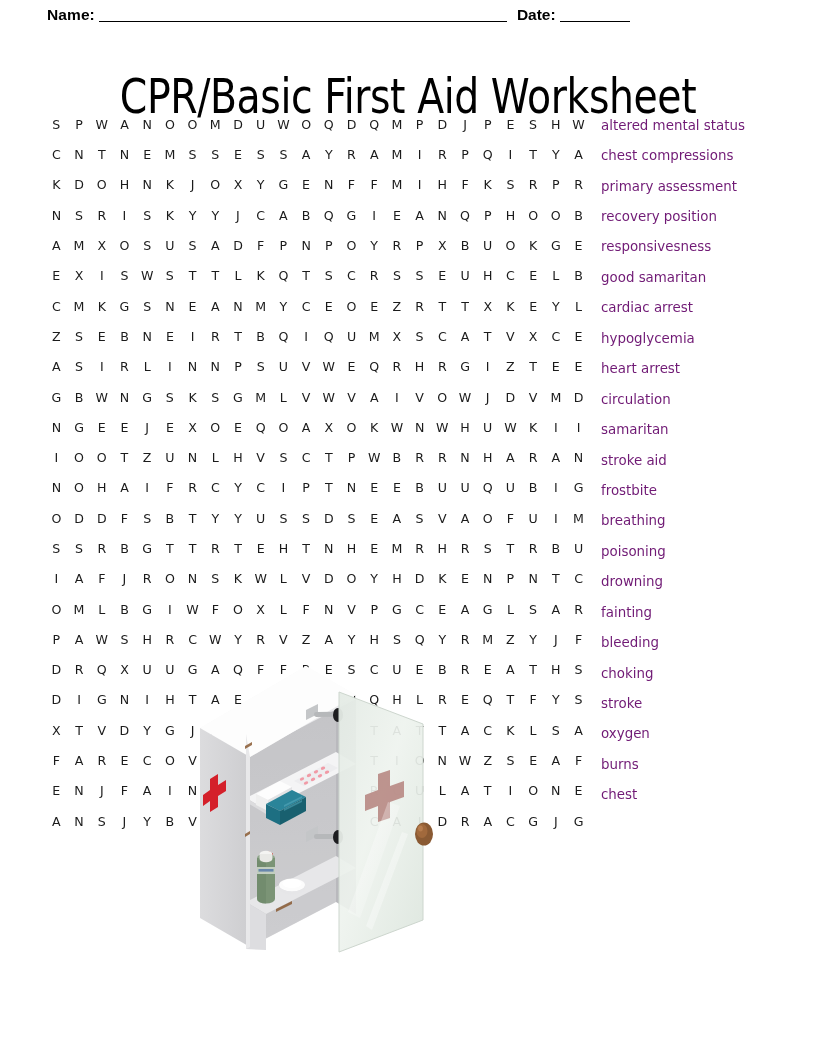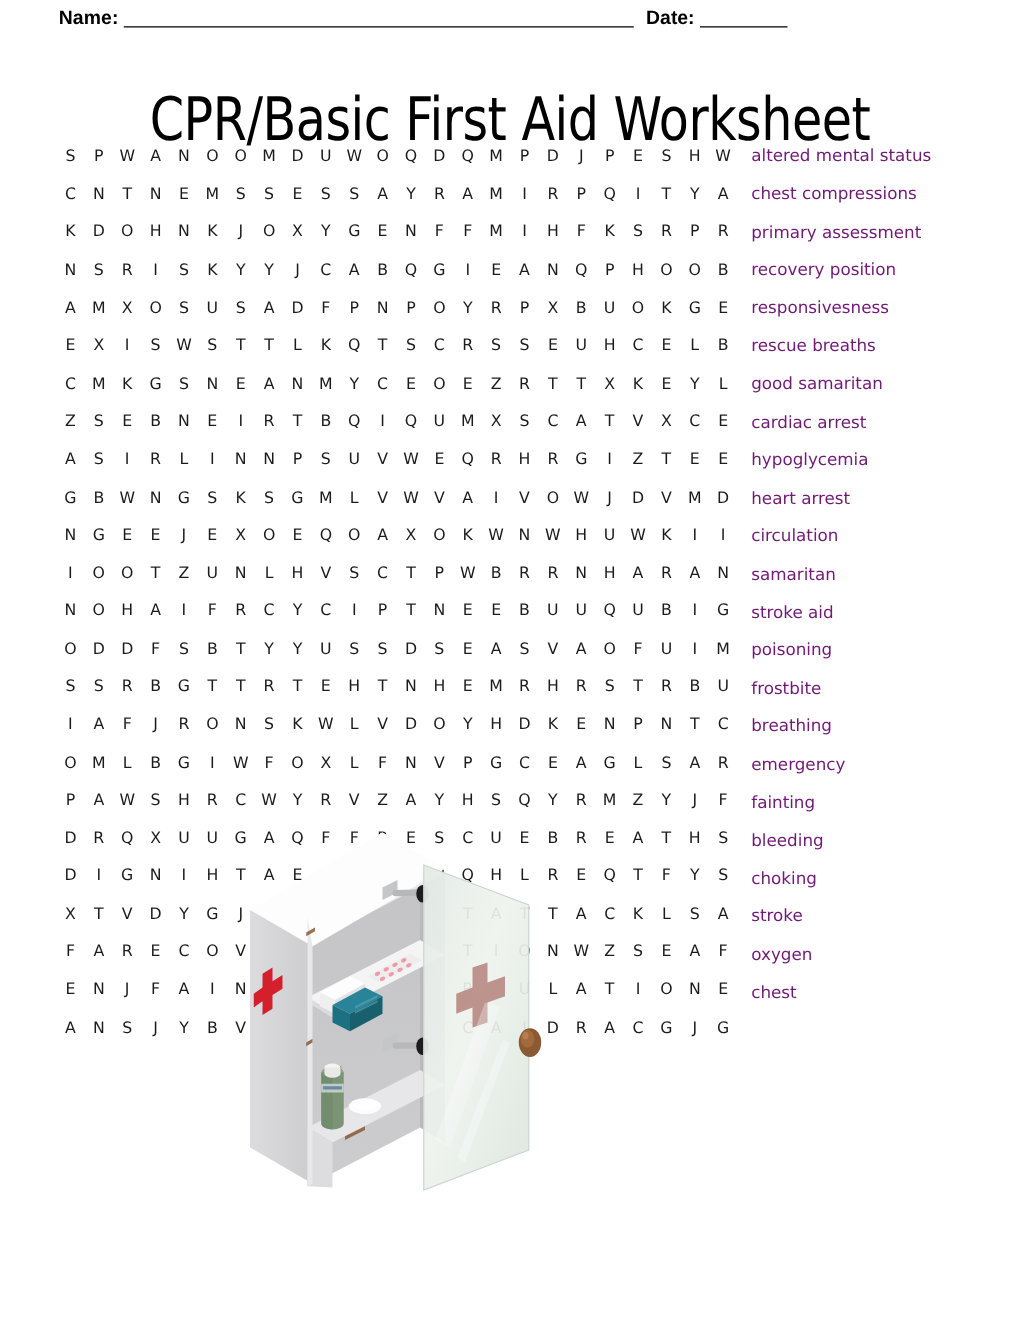--- a/index.html
+++ b/index.html
@@ -752,37 +752,37 @@
       <span class="grid-cell">G</span>
     </div>
   </div>
 
 <div class="wordlist">
     <div class="word-item">altered mental status</div>
     <div class="word-item">chest compressions</div>
     <div class="word-item">primary assessment</div>
     <div class="word-item">recovery position</div>
     <div class="word-item">responsivesness</div>
-    <div class="word-item">rescue breaths</div>
     <div class="word-item">good samaritan</div>
     <div class="word-item">cardiac arrest</div>
     <div class="word-item">hypoglycemia</div>
     <div class="word-item">heart arrest</div>
     <div class="word-item">circulation</div>
     <div class="word-item">samaritan</div>
     <div class="word-item">stroke aid</div>
-    <div class="word-item">poisoning</div>
     <div class="word-item">frostbite</div>
     <div class="word-item">breathing</div>
-    <div class="word-item">emergency</div>
+    <div class="word-item">poisoning</div>
+    <div class="word-item">drowning</div>
     <div class="word-item">fainting</div>
     <div class="word-item">bleeding</div>
     <div class="word-item">choking</div>
     <div class="word-item">stroke</div>
     <div class="word-item">oxygen</div>
+    <div class="word-item">burns</div>
     <div class="word-item">chest</div>
   </div>
 
 <div class="cabinet-wrap">
   <svg width="256" height="300" viewBox="0 0 256 300" xmlns="http://www.w3.org/2000/svg">
     <defs>
       <linearGradient id="glassGrad" x1="0" y1="0" x2="1" y2="1">
         <stop offset="0%" stop-color="#e4ebe5" stop-opacity="0.95"></stop>
         <stop offset="45%" stop-color="#eef3ee" stop-opacity="0.92"></stop>
         <stop offset="100%" stop-color="#dde6de" stop-opacity="0.95"></stop>

